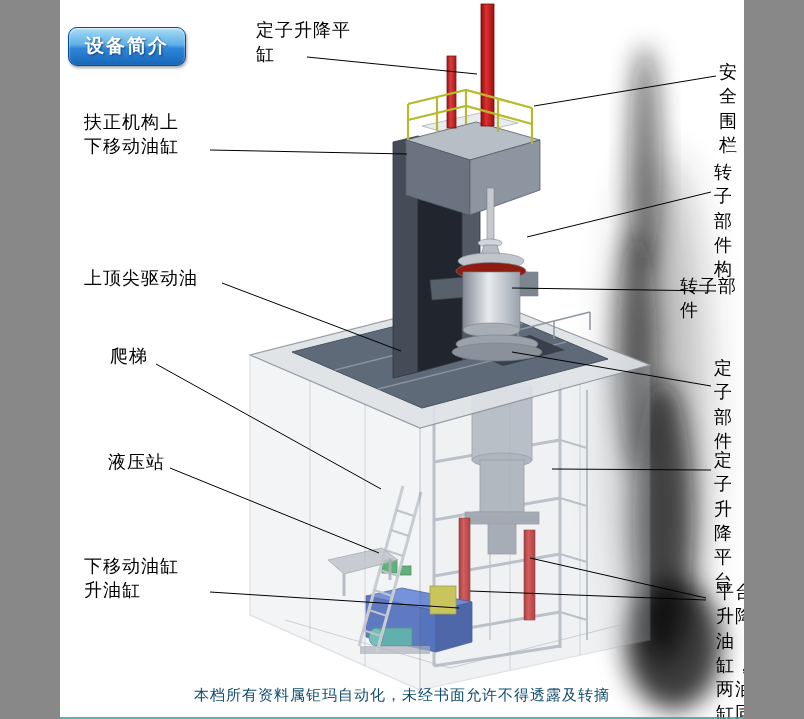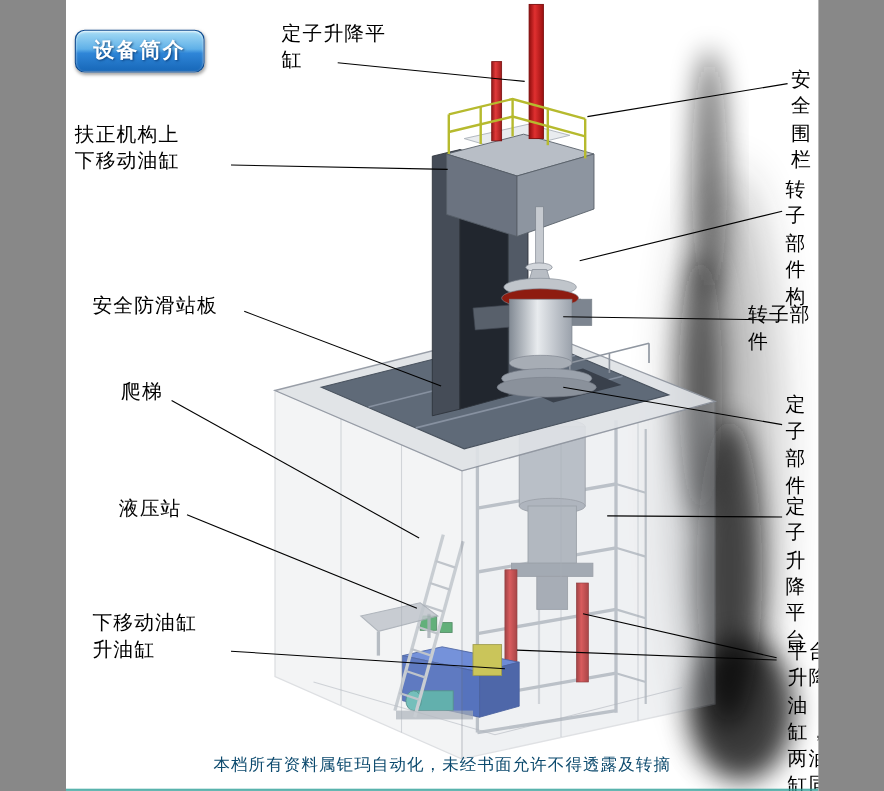--- a/index.html
+++ b/index.html
@@ -216,25 +216,25 @@
       <line x1="646" y1="598" x2="470" y2="558"></line>
       <line x1="646" y1="600" x2="410" y2="591"></line>
     </g>
   </svg>
 
   <div class="badge">设备简介</div>
 
   <div class="label" style="left:196px;top:18px">定子升降平
 缸</div>
   <div class="label" style="left:659px;top:60px">安全围栏</div>
-  <div class="label" style="left:8px;top:110px">扶正机构上
+  <div class="label" style="left:24px;top:110px">扶正机构上
 下移动油缸</div>
   <div class="label" style="left:654px;top:160px">转子部件
 构</div>
-  <div class="label" style="left:24px;top:266px">安全防滑站板</div>
+  <div class="label" style="left:24px;top:266px">上顶尖驱动油</div>
   <div class="label" style="left:620px;top:274px">转子部件</div>
   <div class="label" style="left:50px;top:344px">爬梯</div>
   <div class="label" style="left:654px;top:356px">定子部件</div>
   <div class="label" style="left:48px;top:450px">液压站</div>
   <div class="label" style="left:654px;top:448px">定子升降平
 台</div>
   <div class="label" style="left:24px;top:554px">下移动油缸
 升油缸</div>
   <div class="label" style="left:656px;top:580px">平台升降油缸，
 两油缸同步</div>

